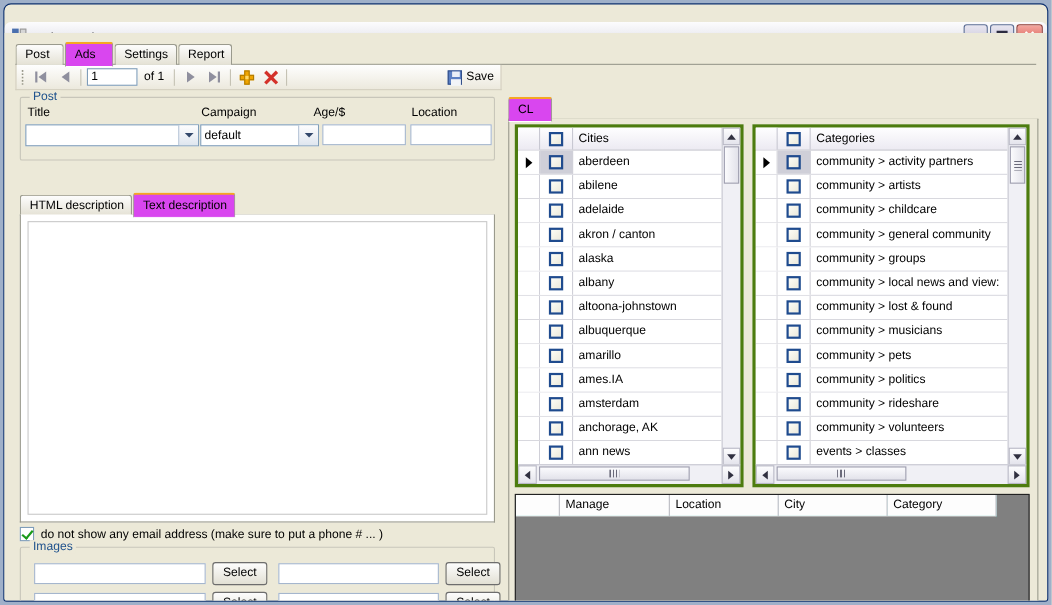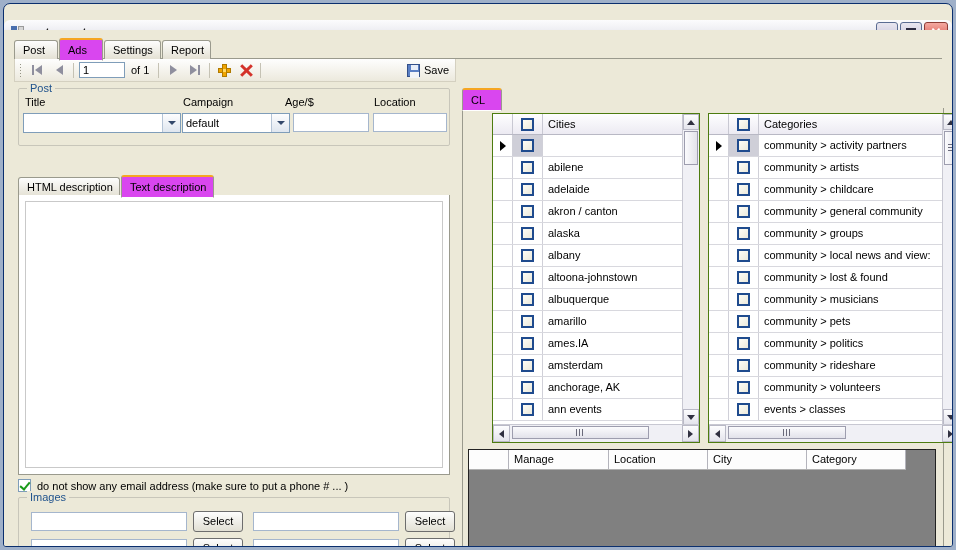--- a/index.html
+++ b/index.html
@@ -131,21 +131,21 @@
   .ibtn{position:absolute;height:21px;width:50px;
      background:linear-gradient(to bottom,#fdfdfd,#e2e0d4);
      border:1px solid #6d6d6d;border-radius:3px;box-sizing:border-box;
      font-size:11px;line-height:19px;text-align:center;color:#000;}
 
   
   .cl-tabstrip{position:absolute;left:458px;top:58px;width:482px;height:21px;}
   .cl-pane{position:absolute;left:458px;top:78px;width:482px;height:456px;
      background:#ece9d8;border:1px solid #9a9a8d;border-top:none;box-sizing:border-box;}
 
-  .gridwrap{position:absolute;background:#fff;border:1px solid #4d7c0f;box-sizing:border-box;overflow:hidden;margin-left:24px;}
+  .gridwrap{position:absolute;background:#fff;border:3px solid #4d7c0f;box-sizing:border-box;overflow:hidden;}
   .cities-grid{left:5px;top:5px;width:208px;height:330px;}
   .cats-grid{left:221px;top:5px;width:252px;height:330px;}
   .grid-inner{position:absolute;left:0;top:0;right:0;bottom:17px;overflow:hidden;}
   .hrow{display:flex;height:21px;background:linear-gradient(to bottom,#fefeff,#eceaf2);
      border-bottom:1px solid #b8b8c4;box-sizing:border-box;}
   .rowsel{width:20px;border-right:1px solid #c8c8d2;box-sizing:border-box;flex:none;
      display:flex;align-items:center;justify-content:center;background:linear-gradient(to bottom,#fefeff,#eceaf2);}
   .cbcell{width:30px;border-right:1px solid #c8c8d2;box-sizing:border-box;flex:none;
      display:flex;align-items:center;justify-content:center;}
   .gcbx{width:13px;height:13px;border:2px solid #1f4b8e;box-sizing:border-box;
@@ -335,20 +335,21 @@
             <div class="hlabel">Cities</div>
           </div>
           <div id="cities-rows">
               <div class="drow sel">
                 <div class="rowsel">
                   <span class="caret"></span>
                 </div>
                 <div class="cbcell">
                   <span class="gcbx"></span>
                 </div>
+                <div class="dlabel">aberdeen</div>
               </div>
               <div class="drow">
                 <div class="rowsel"></div>
                 <div class="cbcell">
                   <span class="gcbx"></span>
                 </div>
                 <div class="dlabel">abilene</div>
               </div>
               <div class="drow">
                 <div class="rowsel"></div>
@@ -418,21 +419,21 @@
                 <div class="cbcell">
                   <span class="gcbx"></span>
                 </div>
                 <div class="dlabel">anchorage, AK</div>
               </div>
               <div class="drow">
                 <div class="rowsel"></div>
                 <div class="cbcell">
                   <span class="gcbx"></span>
                 </div>
-                <div class="dlabel">ann events</div>
+                <div class="dlabel">ann news</div>
               </div>
             </div>
         </div>
         <div class="gvs">
           <div class="sbtn">
               <span class="up-cd"></span>
             </div>
           <div class="thumb"></div>
           <div class="sbtn" style="position:absolute;bottom:0;left:0;right:0;">
               <span class="dn-cd"></span>

